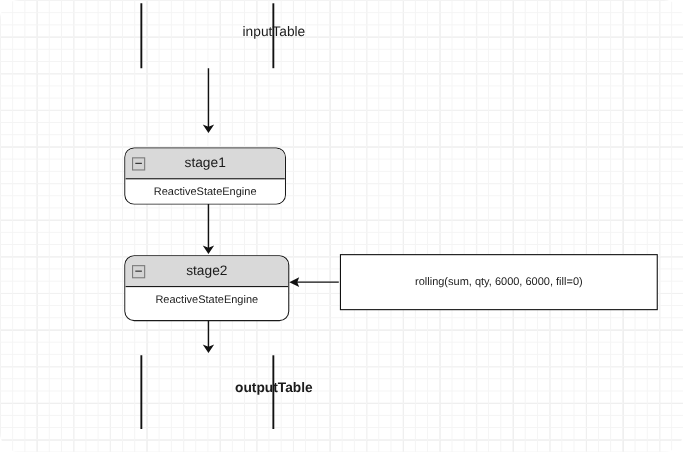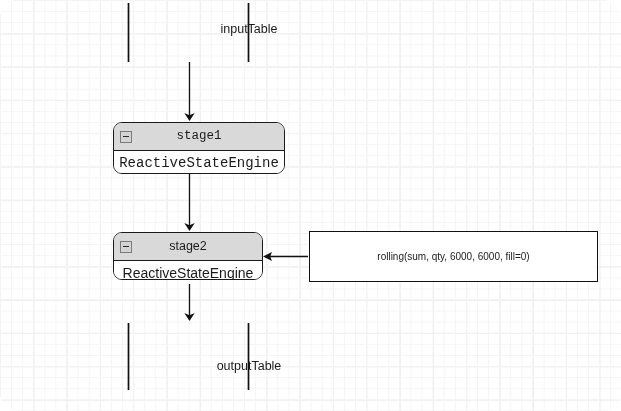--- a/index.html
+++ b/index.html
@@ -96,21 +96,21 @@
     background: #2a2a2a;
   }
   .stage-body {
     height: 23px;
     display: flex;
     align-items: center;
     justify-content: center;
     background: #ffffff;
   }
   .stage-body-label {
-    font-size: 14px;
+    font-size: 10px;
     color: #1b1b1b;
     white-space: nowrap;
     line-height: 1;
   }
   
   .expr-box {
     position: absolute;
     box-sizing: border-box;
     border: 1.8px solid #111111;
     background: #ffffff;
@@ -149,45 +149,45 @@
     <line x1="189.5" y1="284" x2="189.5" y2="317" stroke="#111111" stroke-width="1.3" marker-end="url(#arrowDown)"></line>
 
     <line x1="128.5" y1="323" x2="128.5" y2="390" stroke="#111111" stroke-width="1.7"></line>
     <line x1="248.5" y1="323" x2="248.5" y2="390" stroke="#111111" stroke-width="1.7"></line>
   </svg>
 
   <div class="table-node" style="left:128px; top:3px; width:121px; height:60px;">
     <span class="tbl-label" style="top:19px;">inputTable</span>
   </div>
 
-  <div class="stage-box" style="left:113px; top:122px; width:172px; height:52px;font-family:Liberation Mono, monospace;">
+  <div class="stage-box" style="left:113px; top:134px; width:147px; height:52px;">
     <div class="stage-header">
       <span class="collapse-icon">
         <span class="minus"></span>
       </span>
       <span class="stage-title">stage1</span>
     </div>
     <div class="stage-body">
       <span class="stage-body-label">ReactiveStateEngine</span>
     </div>
   </div>
 
-  <div class="stage-box" style="left:113px; top:232px; width:150px; height:48px;">
+  <div class="stage-box" style="left:113px; top:232px; width:150px; height:60px;">
     <div class="stage-header">
       <span class="collapse-icon">
         <span class="minus"></span>
       </span>
       <span class="stage-title">stage2</span>
     </div>
     <div class="stage-body">
       <span class="stage-body-label">ReactiveStateEngine</span>
     </div>
   </div>
 
   <div class="expr-box" style="left:309px; top:231px; width:289px; height:51px;">
     <span class="expr-text">rolling(sum, qty, 6000, 6000, fill=0)</span>
   </div>
 
-  <div class="table-node" style="left:128px; top:337px; width:121px; height:67px;">
+  <div class="table-node" style="left:128px; top:323px; width:121px; height:67px;font-weight:bold;">
     <span class="tbl-label" style="top:22px;">outputTable</span>
   </div>
 
 </div>
 
 </body></html>

